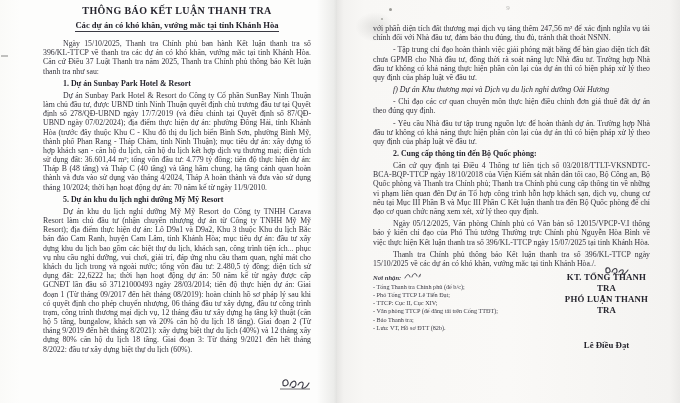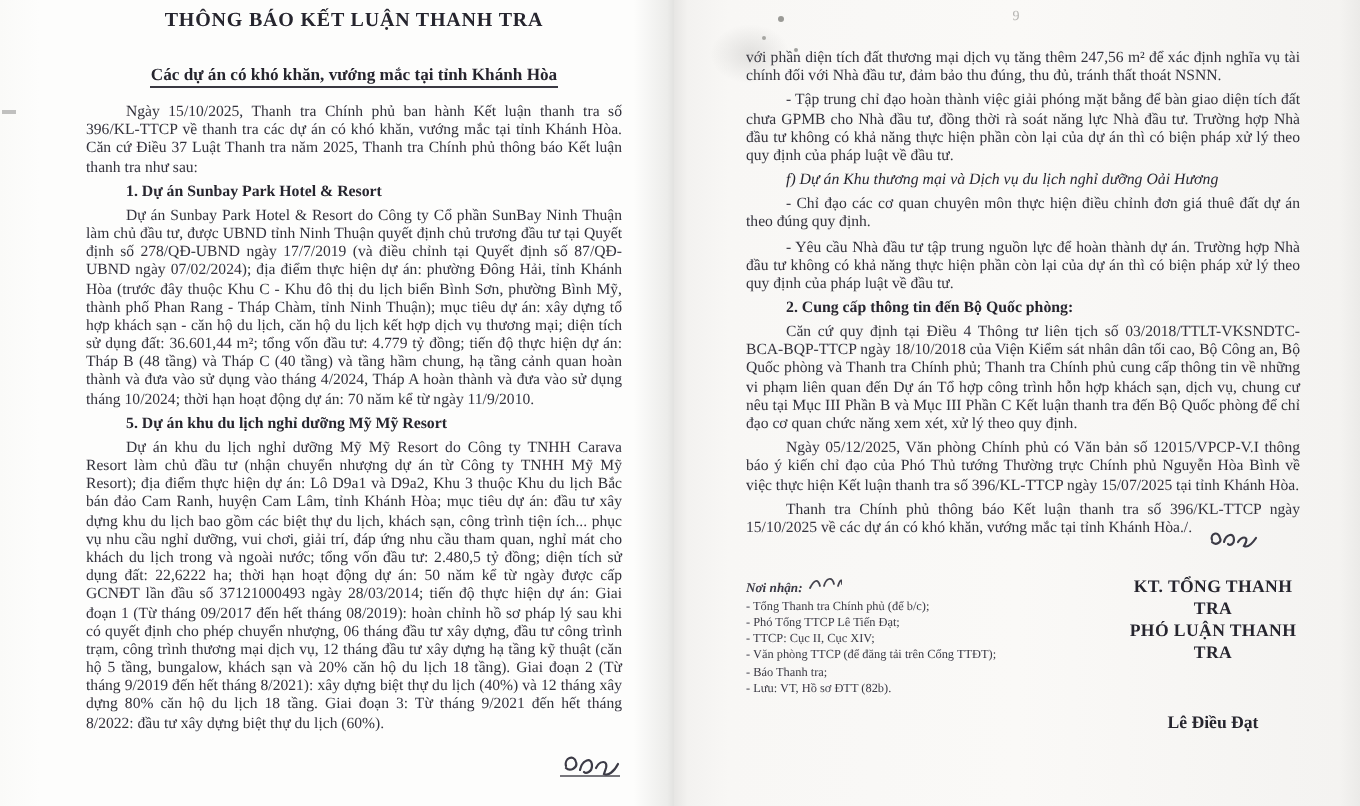--- a/index.html
+++ b/index.html
@@ -7,33 +7,33 @@
         font-family:"Liberation Serif",serif;color:#33323c;background:#f97316;}
   .page{position:absolute;top:0;height:403px;box-sizing:border-box;}
   .page-left{left:0;width:337px;background:linear-gradient(90deg,#fafaf8 0%,#fdfdfc 6%,#fdfdfc 94%,#ececea 99%,#e2e2e0 100%);
              padding:3px 26px 0 43px;}
   .page-right{left:337px;width:343px;background:linear-gradient(90deg,#e7e6e4 0%,#f3f2f0 2%,#f8f7f5 8%,#faf9f7 50%,#f4f3f1 97%,#ebeae8 100%);
               padding:2px 30px 0 36px;}
   .smudge{position:absolute;border-radius:50%;pointer-events:none;}
 
   
   .doc-title{text-align:center;font-weight:bold;font-size:10px;letter-spacing:.4px;color:#26252e;margin:2px 0 1px 0;}
-  .doc-subtitle{text-align:center;font-weight:bold;font-size:8.6px;color:#26252e;margin:16px 0 9px 0;}
+  .doc-subtitle{text-align:center;font-weight:bold;font-size:8.6px;color:#26252e;margin:4px 0 9px 0;}
   .doc-subtitle span{border-bottom:1px solid #3a3942;padding-bottom:1px;}
   .para{font-size:7.8px;line-height:1.18;text-align:justify;text-indent:20px;margin:0 0 3px 0;}
   .para.noindent{text-indent:0;}
   .heading{font-size:7.9px;font-weight:bold;text-align:left;text-indent:20px;margin:2px 0 3px 0;color:#27262f;}
   .heading.italic{font-weight:normal;font-style:italic;}
   .pgnum{position:absolute;top:4px;left:0;width:100%;text-align:center;font-size:7px;color:#b6b5b2;letter-spacing:1px;}
 
   .closing-line{position:relative;}
   .inline-initials{position:absolute;right:18px;margin-top:-9px;}
 
   
-  .footer-row{display:flex;margin-top:20px;}
+  .footer-row{display:flex;margin-top:4px;}
   .recipients{width:190px;font-size:6.2px;line-height:1.32;color:#3a3944;}
   .recipients .label{font-weight:bold;font-style:italic;font-size:6.6px;}
   .recipients div{white-space:nowrap;}
   .sig-block{flex:1;text-align:center;position:relative;}
   .sig-title{font-weight:bold;font-size:8.8px;color:#26252e;line-height:1.25;letter-spacing:.2px;}
   .sig-name{position:absolute;left:50%;transform:translateX(-50%);top:68px;font-weight:bold;font-size:8.8px;color:#26252e;white-space:nowrap;z-index:3;}
   .initials-left{position:absolute;right:22px;bottom:8px;}
   .edge-mark{position:absolute;left:1px;top:55px;width:7px;height:2px;background:#9a9a98;opacity:.6;}
 </style>
 </head>

